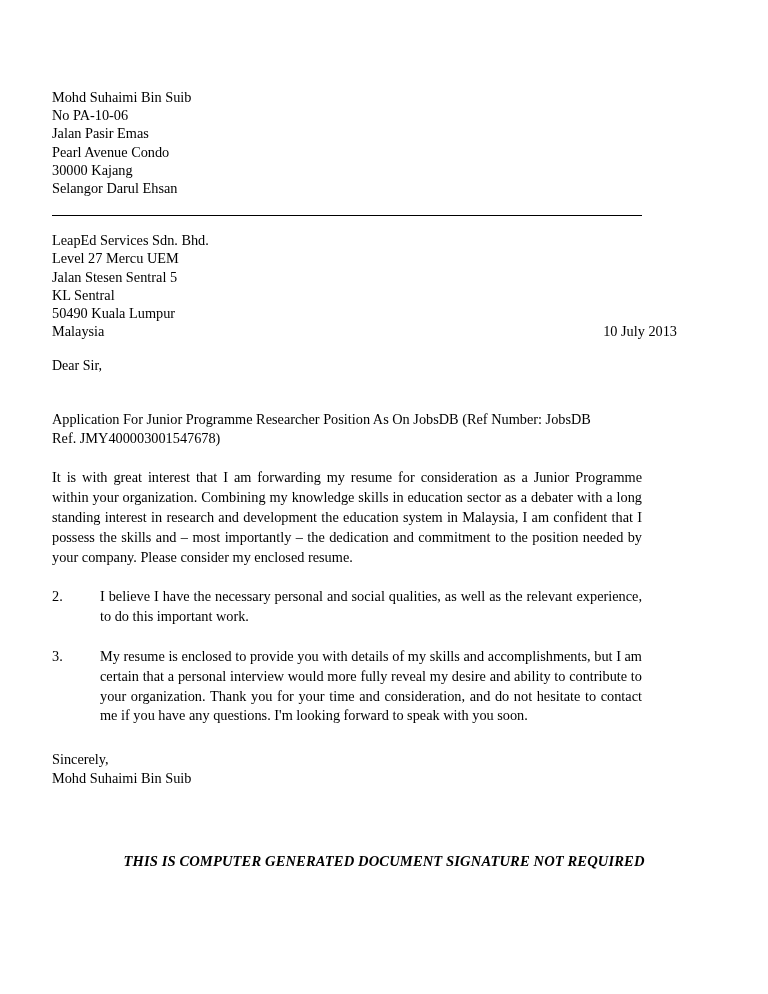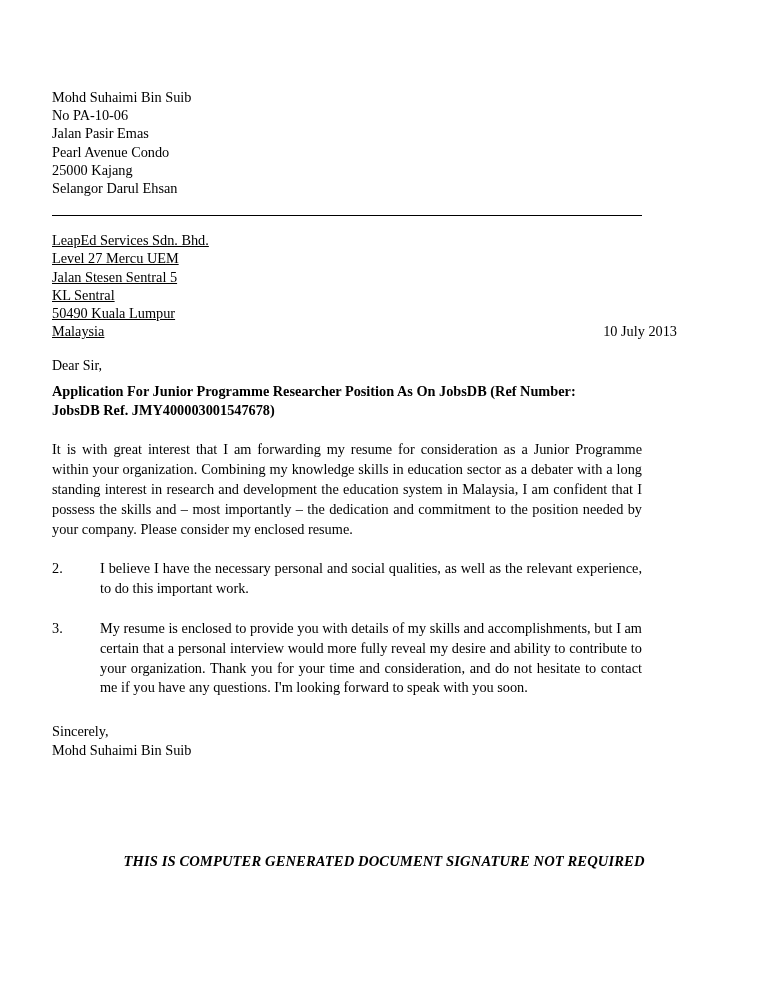--- a/index.html
+++ b/index.html
@@ -35,39 +35,38 @@
     border-top: 1px solid #000000;
     margin: 18px 0 0 0;
     width: 590px;
   }
   .recipient-block {
     margin-top: 15px;
     position: relative;
   }
   .recipient-block .line {
     white-space: pre;
-    text-decoration: underline;
   }
   .date-line {
     position: relative;
     height: 0;
   }
   .date {
     position: absolute;
     right: 2px;
     top: -18px;
     font-size: 14.3px;
   }
   .salutation {
     margin-top: 18px;
     font-size: 14px;
   }
   .subject {
-    margin-top: 8px;
-    font-weight: bold;
+    margin-top: 36px;
+    font-weight: normal;
     font-size: 14.3px;
     line-height: 19px;
     width: 563px;
   }
   .para {
     margin-top: 20px;
     font-size: 14.3px;
     line-height: 19.8px;
     text-align: justify;
     width: 590px;
@@ -112,21 +111,21 @@
 </head>
 <body>
 
 <div class="page">
 
   <div class="block sender-block">
     <div class="line">Mohd Suhaimi Bin Suib</div>
     <div class="line">No PA-10-06</div>
     <div class="line">Jalan Pasir Emas</div>
     <div class="line">Pearl Avenue Condo</div>
-    <div class="line">25000 Kajang</div>
+    <div class="line">30000 Kajang</div>
     <div class="line">Selangor Darul Ehsan</div>
   </div>
 
   <hr class="divider">
 
   <div class="block recipient-block">
     <div class="line">LeapEd Services Sdn. Bhd.</div>
     <div class="line">Level 27 Mercu UEM</div>
     <div class="line">Jalan Stesen Sentral 5</div>
     <div class="line">KL Sentral</div>

